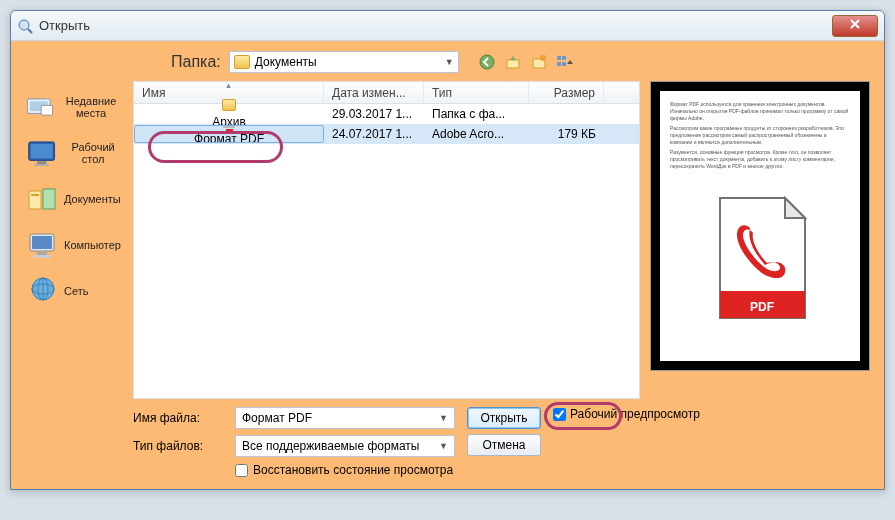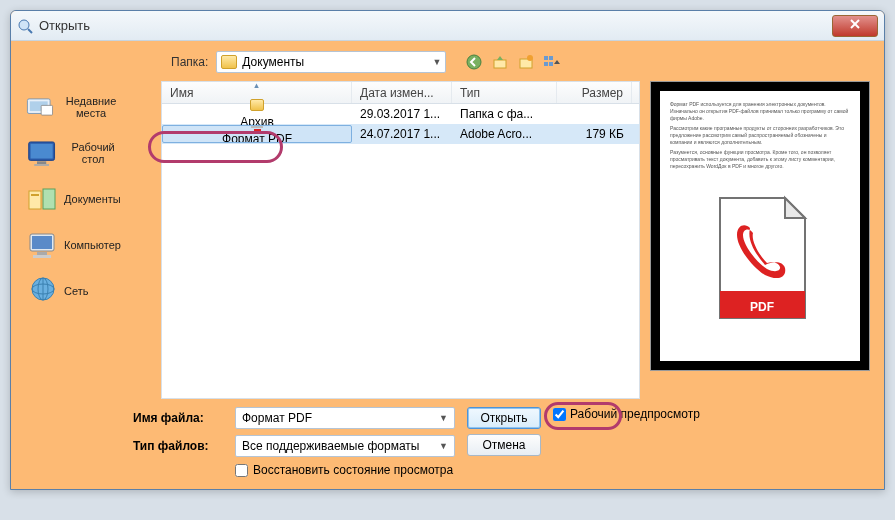--- a/index.html
+++ b/index.html
@@ -9,28 +9,28 @@
 .titlebar .icon { width: 16px; height: 16px; margin-right: 6px; }
 .titlebar .title { flex: 1; color: #333; font-size: 13px; }
 .close-btn { width: 46px; height: 22px; background: linear-gradient(#e2918d, #c0392b); border: 1px solid #963; border-radius: 3px; color: #fff; text-align: center; line-height: 18px; font-size: 14px; cursor: pointer; }
 .body { display: flex; height: calc(100% - 30px); padding: 10px 14px 12px 14px; gap: 8px; }
 .sidebar { width: 100px; display: flex; flex-direction: column; gap: 14px; padding-top: 40px; }
 .place { display: flex; flex-direction: row; align-items: center; gap: 3px; cursor: pointer; }
 .place-icon { width: 36px; height: 32px; }
 .place-label { font-size: 11px; color: #222; text-align: center; line-height: 12px; max-width: 92px; }
 .main { flex: 1; display: flex; flex-direction: column; }
 .folder-row { display: flex; align-items: center; gap: 8px; margin-bottom: 8px; padding-left: 38px; }
-.folder-label { font-size: 12px; color: #333; }
+.folder-label { font-size: 16px; color: #333; }
 .folder-select { display: flex; align-items: center; border: 1px solid #b5c4d4; border-radius: 2px; padding: 2px 4px; width: 230px; height: 22px; background: #fff; }
 .folder-select .f-icon { width: 16px; height: 14px; background: linear-gradient(#ffe9a8,#f0c24b); border: 1px solid #d0a12c; border-radius: 2px; margin-right: 5px; }
 .folder-select .f-text { flex: 1; font-size: 12px; }
 .folder-select .f-arrow { font-size: 9px; color: #555; }
 .toolbar-icons { display: flex; gap: 6px; margin-left: 10px; align-items: center; }
 .ti { width: 20px; height: 20px; border: 1px solid transparent; border-radius: 2px; display: flex; align-items: center; justify-content: center; cursor: pointer; }
-.list-area { display: flex; gap: 10px; flex: 1; margin-left: 28px; }
+.list-area { display: flex; gap: 10px; flex: 1; }
 .file-list { flex: 1; border: 1px solid #d8e0e8; background: #fff; }
 .list-header { display: flex; height: 22px; background: linear-gradient(#fdfdfd,#f0f3f6); border-bottom: 1px solid #d8e0e8; }
 .col { padding: 3px 8px; border-right: 1px solid #e5eaef; font-size: 12px; color: #444; display: flex; align-items: center; position: relative; }
 .col.name { width: 190px; }
 .col.date { width: 100px; }
 .col.type { width: 105px; }
 .col.size { width: 75px; justify-content: flex-end; }
 .sort-arrow { position: absolute; left: 50%; top: -2px; transform: translateX(-50%); font-size: 9px; color: #6a8fb5; }
 .row { display: flex; height: 20px; align-items: center; }
 .row .cell { padding: 0 8px; font-size: 12px; overflow: hidden; white-space: nowrap; text-overflow: ellipsis; flex-direction: column; }
@@ -46,21 +46,21 @@
 .highlight-circle { position: absolute; border: 3px solid #b23b6c; border-radius: 16px; pointer-events: none; }
 .hc1 { top: 120px; left: 137px; width: 135px; height: 32px; }
 .hc2 { top: 391px; left: 533px; width: 78px; height: 28px; }
 .preview { width: 220px; border: 1px solid #999; background: #000; display: flex; align-items: center; justify-content: center; padding: 6px; height: 290px; }
 .preview-page { width: 200px; height: 270px; background: #fff; padding: 10px; display: flex; flex-direction: column; }
 .preview-text { font-size: 5px; color: #555; line-height: 7px; margin-bottom: 3px; }
 .pdf-logo { align-self: center; margin-top: 20px; }
 .bottom { margin-top: 8px; display: flex; gap: 12px; align-items: flex-start; }
 .inputs { display: flex; flex-direction: column; gap: 6px; margin-left: 0; }
 .input-row { display: flex; align-items: center; gap: 8px; }
-.input-label { width: 94px; text-align: left; font-size: 12px; font-weight: bold; }
+.input-label { width: 94px; text-align: left; font-size: 12px; }
 .combo { display: flex; align-items: center; border: 1px solid #b5c4d4; border-radius: 2px; padding: 2px 6px; width: 220px; height: 22px; background: #fff; }
 .combo .c-text { flex: 1; font-size: 12px; }
 .combo .c-arrow { font-size: 9px; color: #555; }
 .checkbox-row { display: flex; align-items: center; gap: 5px; margin-left: 102px; }
 .checkbox-row input { width: 13px; height: 13px; }
 .buttons { display: flex; flex-direction: column; gap: 5px; }
 .btn { width: 74px; height: 22px; border: 1px solid #a8b8c8; border-radius: 3px; background: linear-gradient(#fdfdfd,#e8eef4); font-size: 12px; cursor: pointer; }
 .btn.default { border: 1px solid #4f93d6; box-shadow: 0 0 0 1px #8fc4f0 inset; background: linear-gradient(#f0f8ff,#d8ecfa); }
 .preview-check { display: flex; align-items: center; gap: 4px; }
 .preview-check input { width: 13px; height: 13px; }

